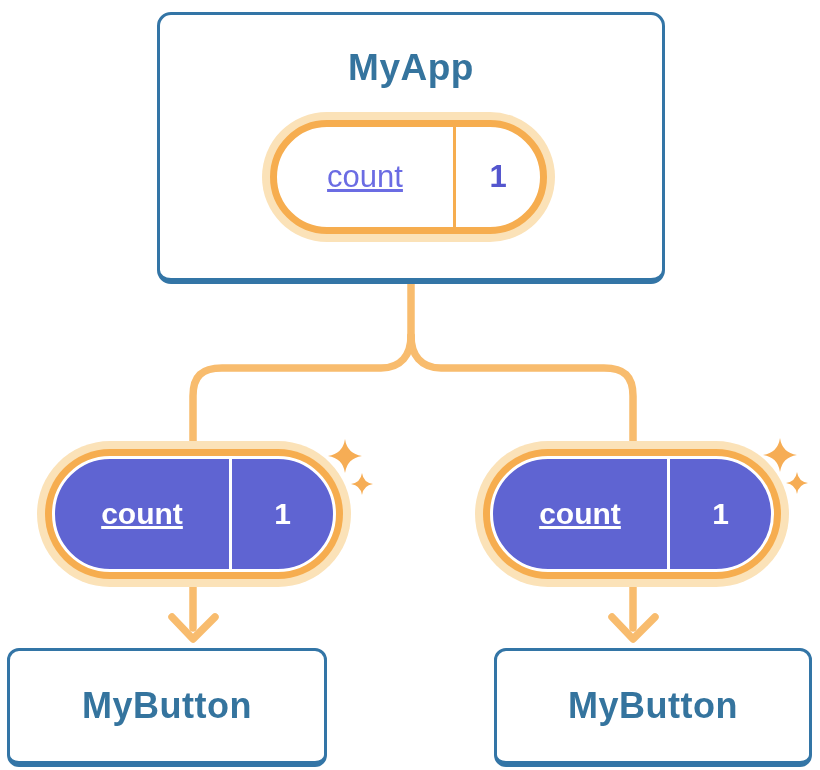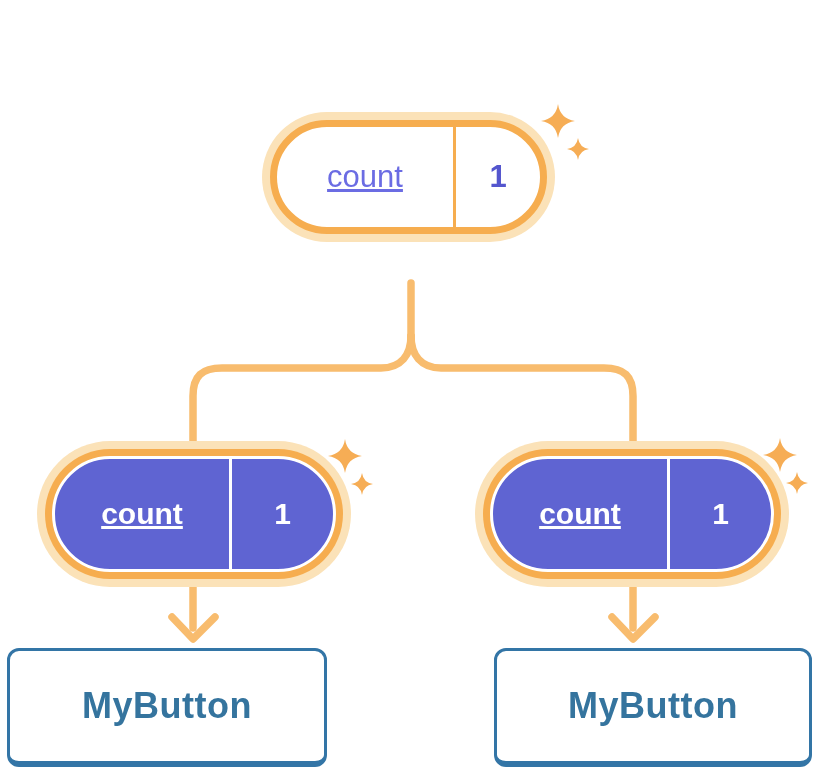--- a/index.html
+++ b/index.html
@@ -149,20 +149,23 @@
       <use href="#spark" class="sparkle" transform="translate(345 456) scale(17)"></use>
       <use href="#spark" class="sparkle" transform="translate(362 484) scale(11)"></use>
     </g>
 
     <g>
       <use href="#spark" class="sparkle" transform="translate(780 455) scale(17)"></use>
       <use href="#spark" class="sparkle" transform="translate(797 483) scale(11)"></use>
     </g>
   </svg>
 
+  <div class="card card-root">
+    <div class="card-title">MyApp</div>
+  </div>
 
   <div class="pill pill-light">
     <div class="pill-key">count</div>
     <div class="pill-divider"></div>
     <div class="pill-value">1</div>
   </div>
 
   <div class="pill pill-dark pill-dark-left">
     <div class="pill-key">count</div>
     <div class="pill-divider"></div>

